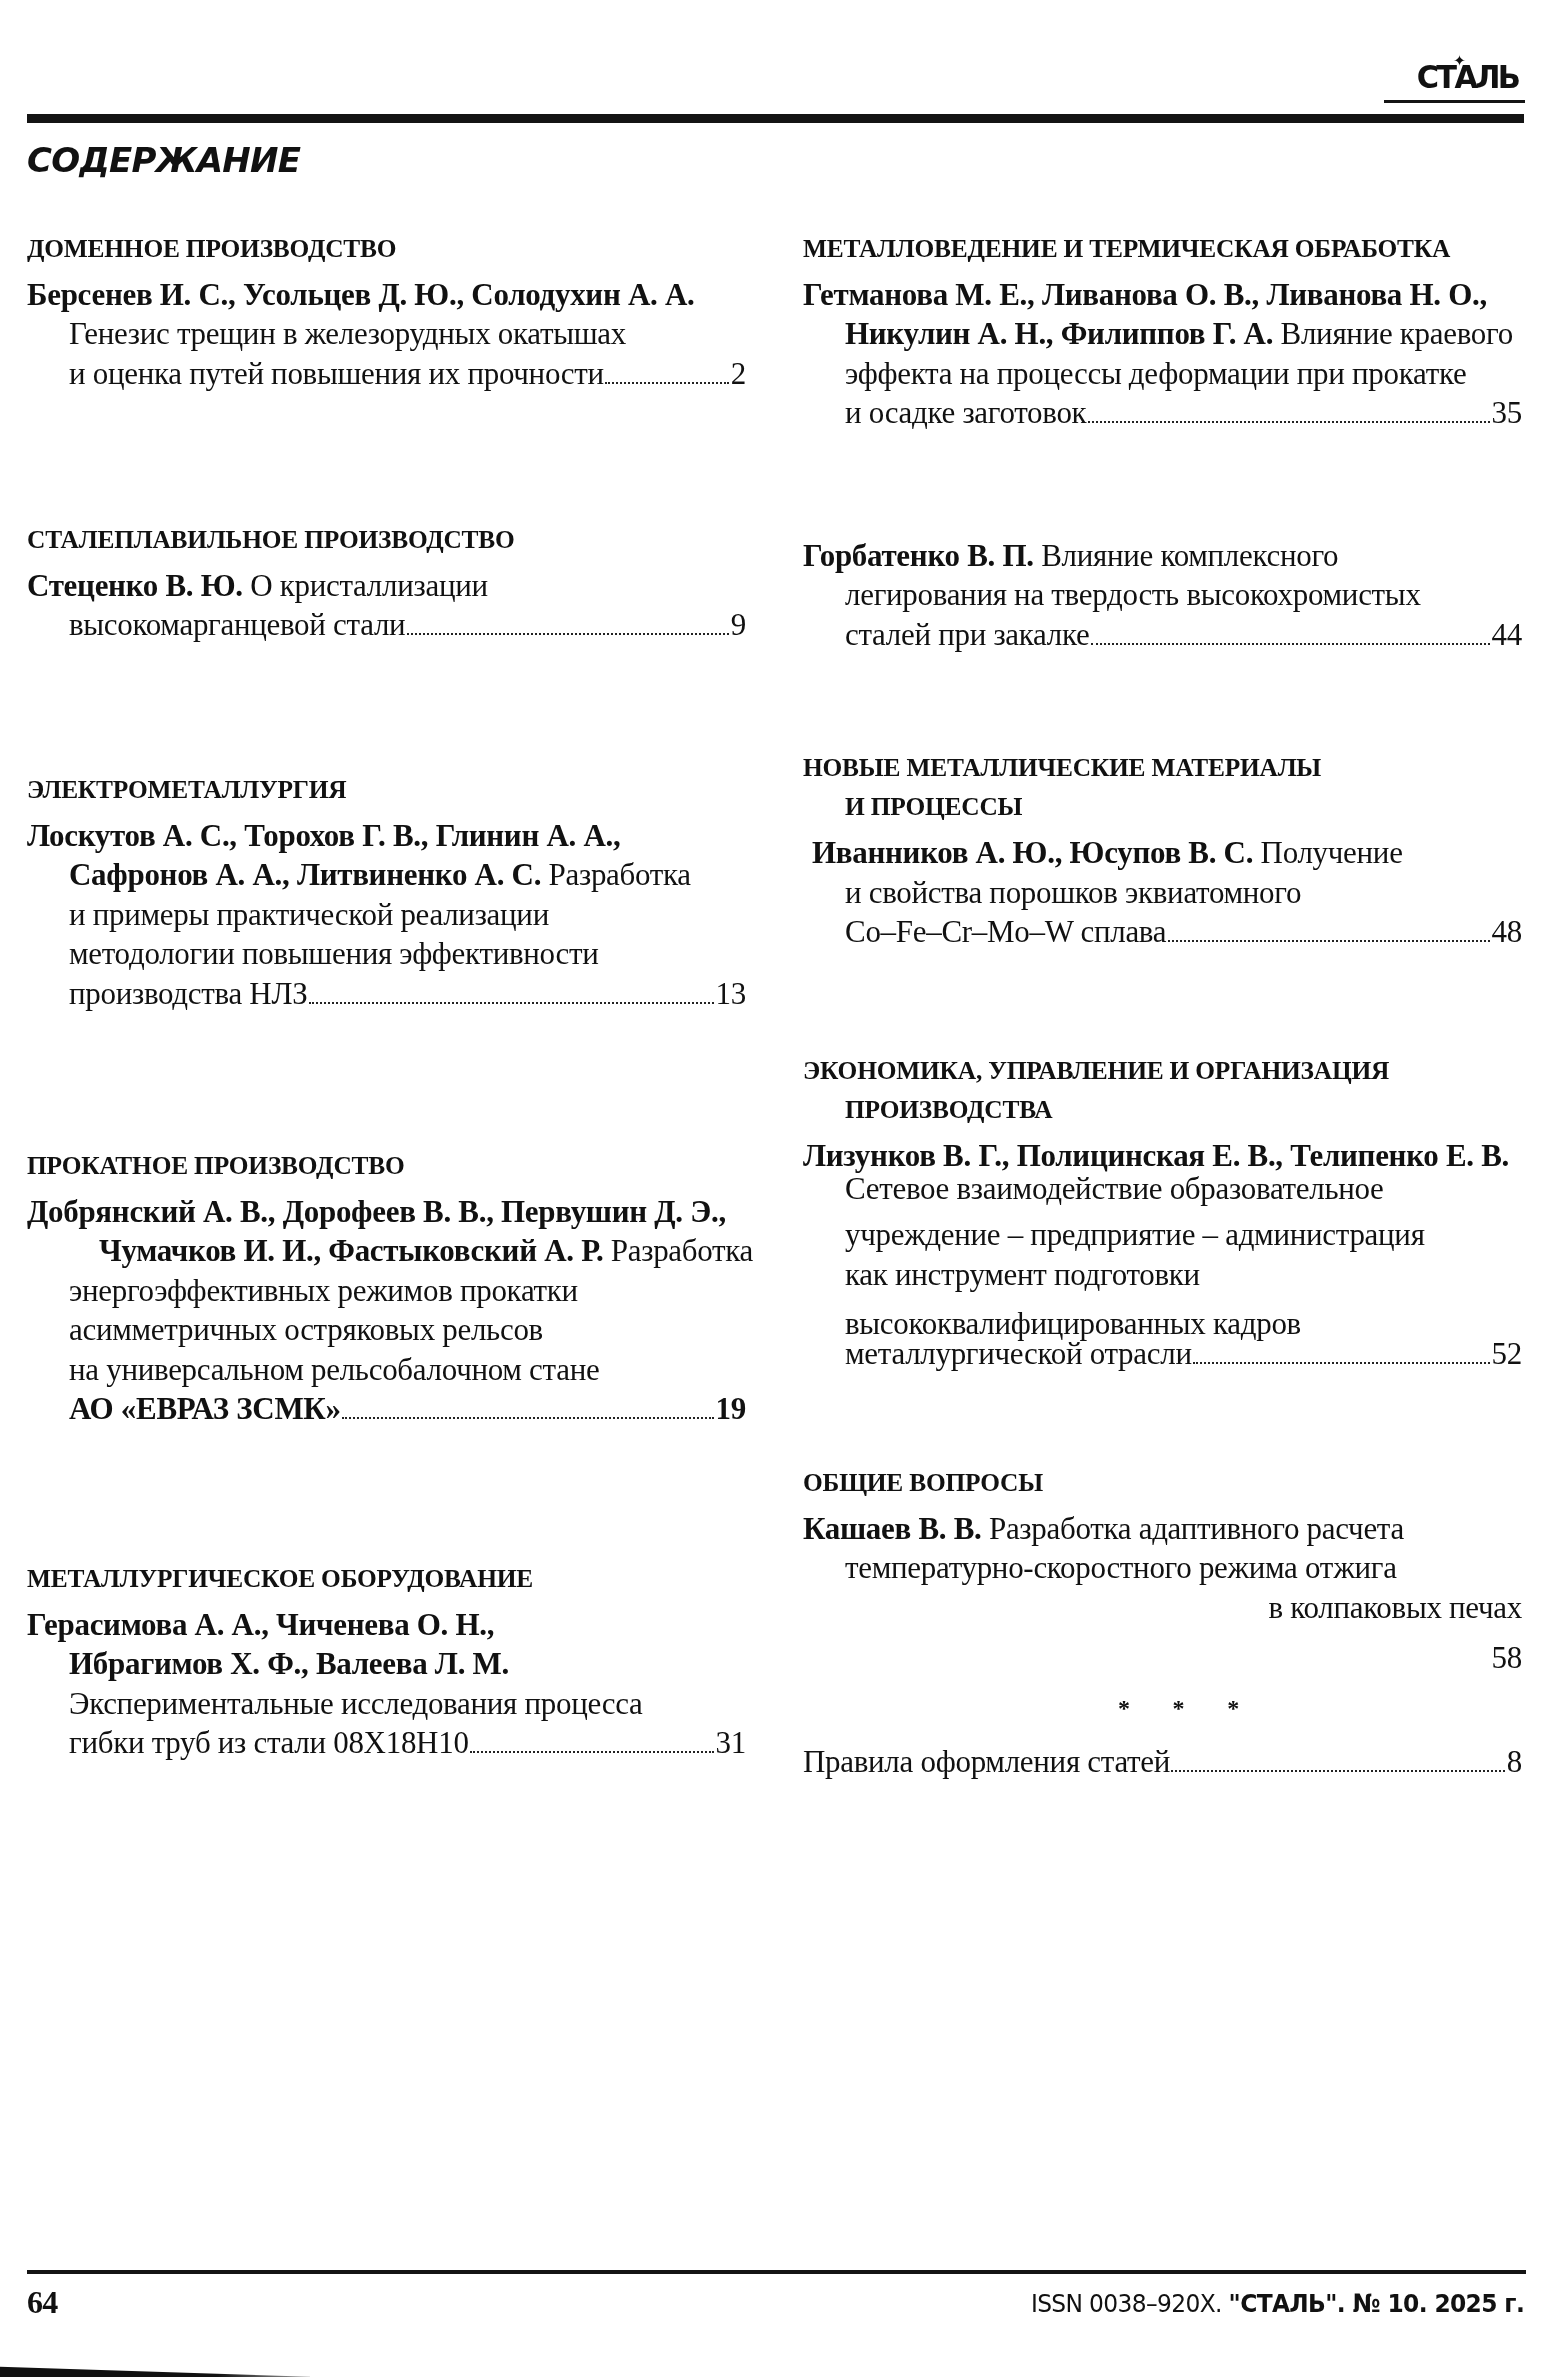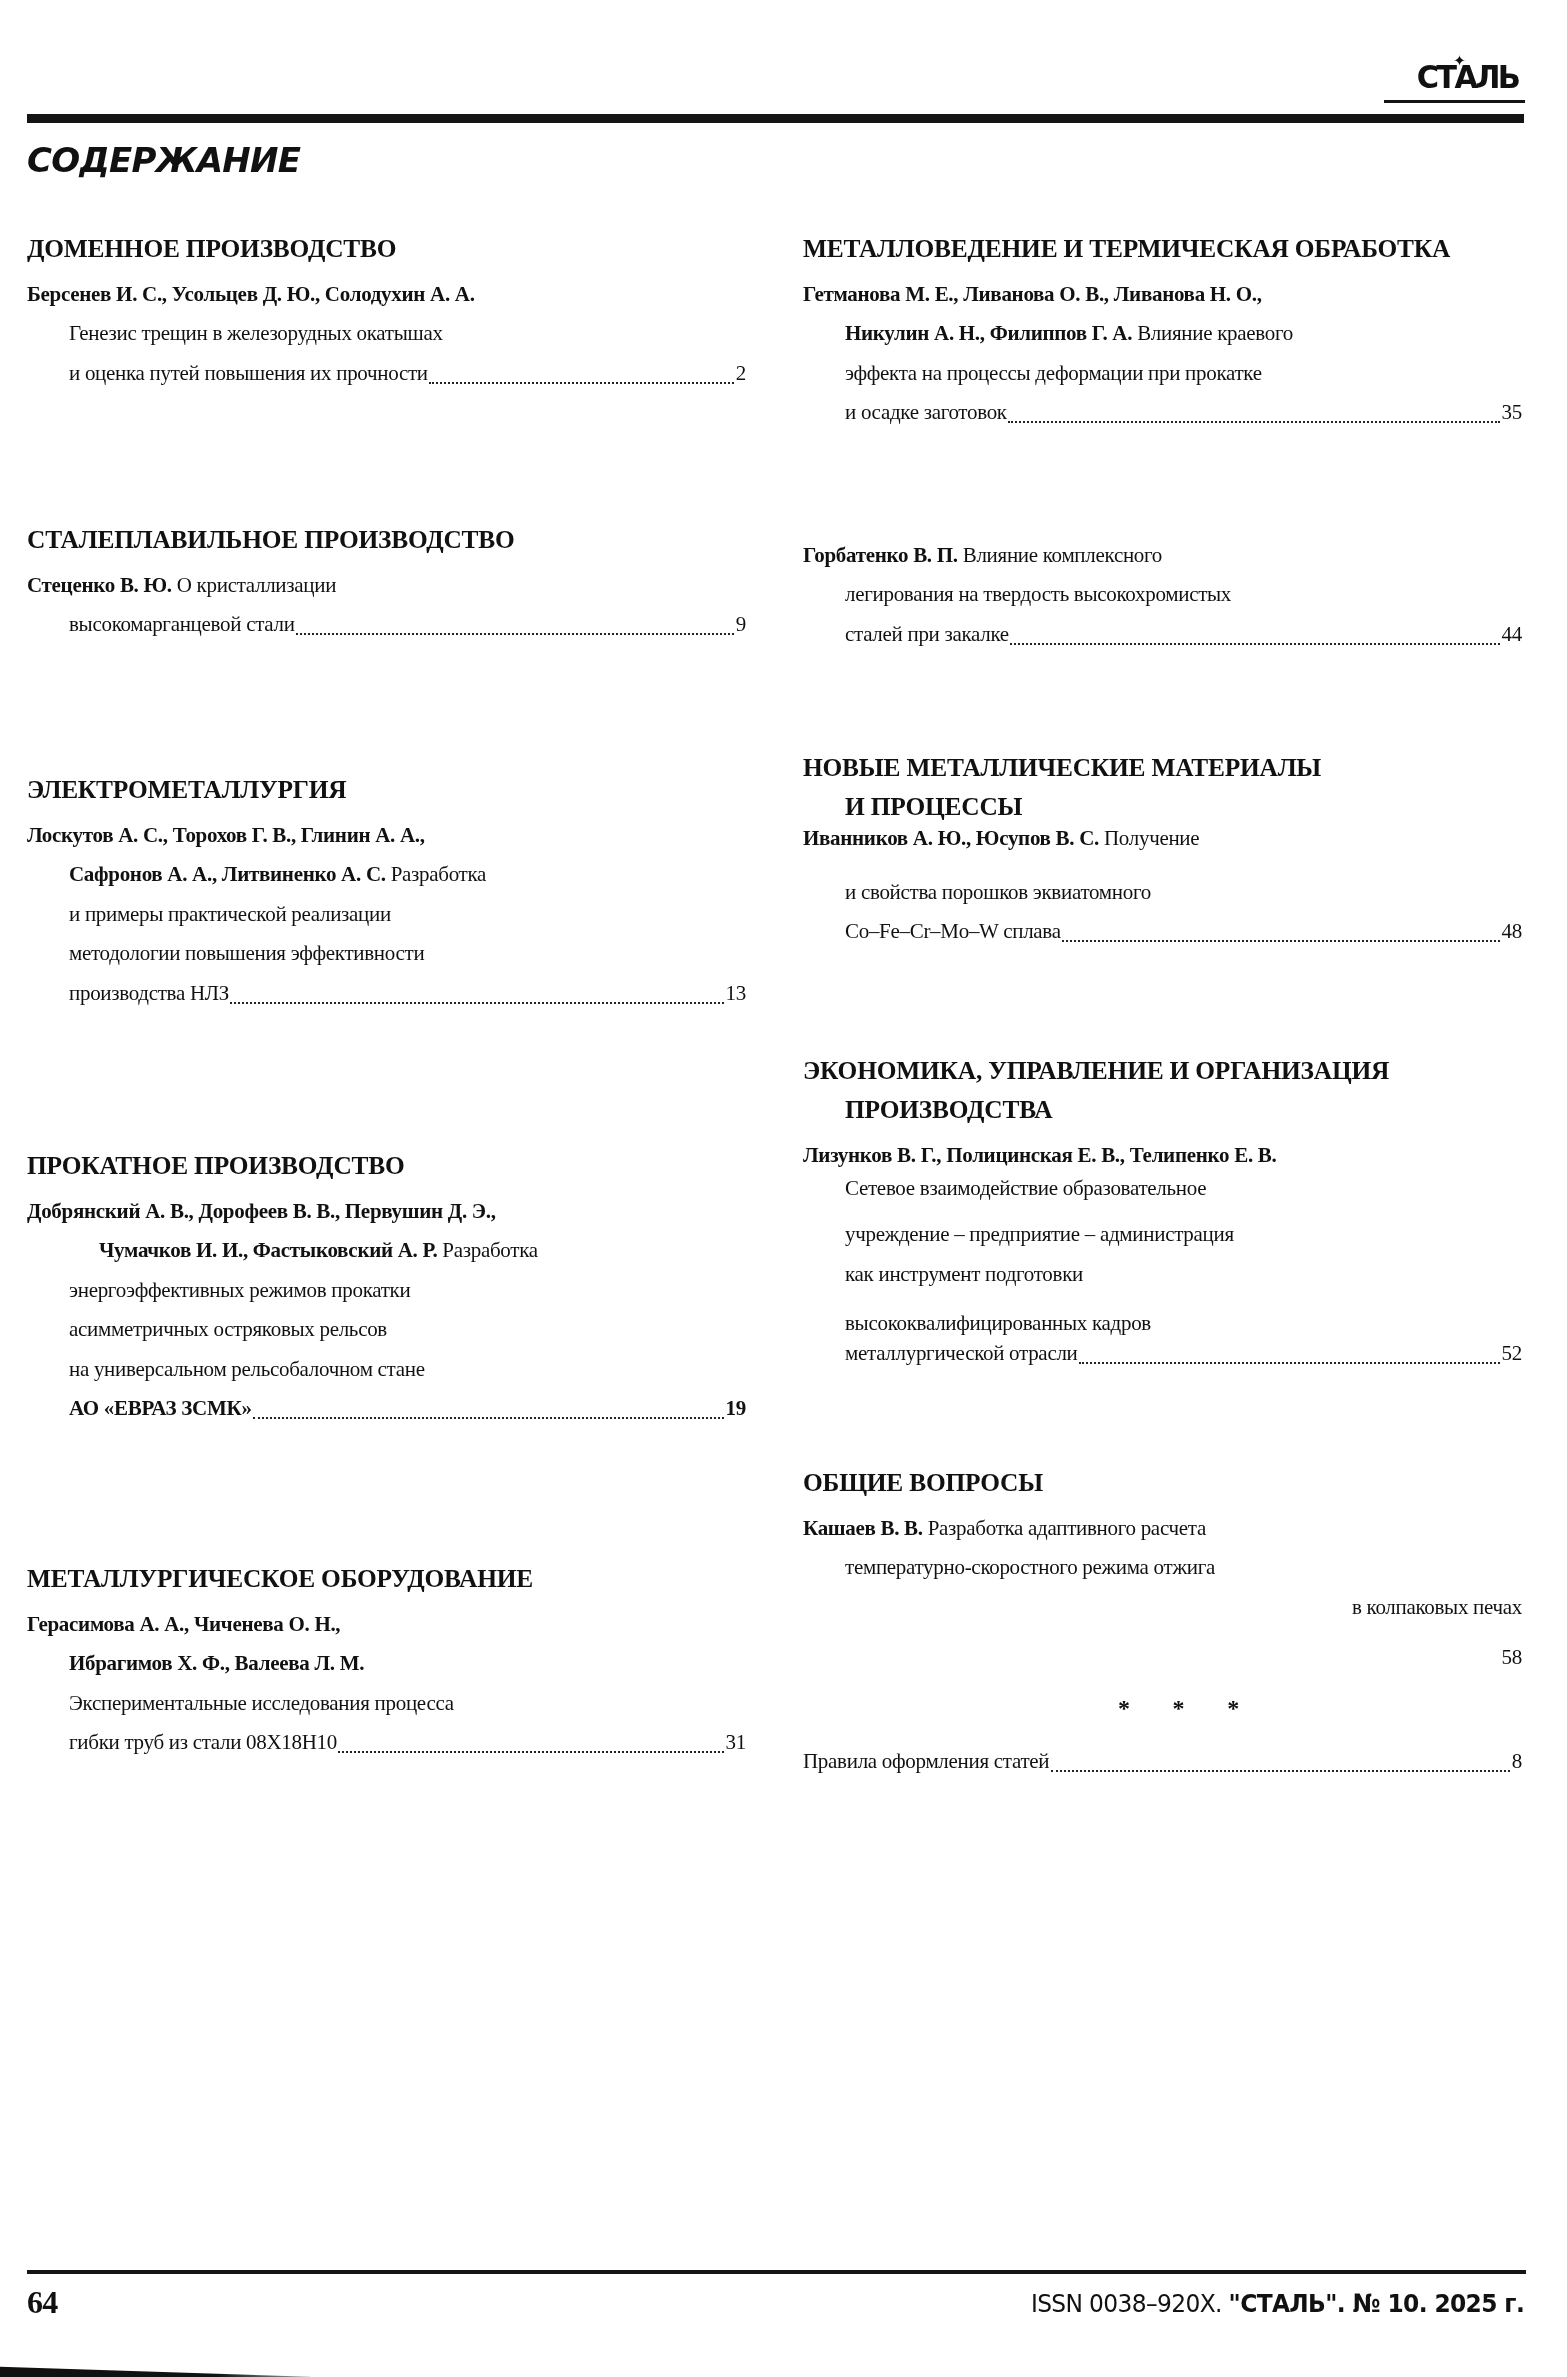--- a/index.html
+++ b/index.html
@@ -37,21 +37,21 @@
 
     .section { position: absolute; left: 0; width: 719px; }
     .sec-line {
       position: absolute; left: 0; white-space: nowrap;
       font-weight: bold; font-size: 25.4px; line-height: 39px; height: 39px;
       letter-spacing: -0.2px;
     }
     .sec-line.indent { left: 42px; }
     .t-line {
       position: absolute; left: 0; white-space: nowrap;
-      font-size: 21px; line-height: 39px; height: 39px; letter-spacing: -0.3px;
+      font-size: 31px; line-height: 39px; height: 39px; letter-spacing: -0.3px;
     }
     .t-line.indent { left: 42px; }
     .t-line b { font-weight: bold; }
     .t-line.last { right: 0; display: flex; align-items: flex-end; }
     .t-line.last .txt { flex: 0 0 auto; }
     .t-line.last .dots {
       flex: 1 1 auto; overflow: hidden; margin: 0 1.4px;
       border-bottom: 2.1px dotted #222; height: 0; align-self: flex-end; margin-bottom: 9.2px;
     }
     .t-line.last .pg { flex: 0 0 auto; }
@@ -180,21 +180,21 @@
           <span class="txt"><span>сталей при закалке</span></span>
           <span class="dots"></span>
           <span class="pg">44</span>
         </div>
       </div>
     </div>
     <div class="section" style="top: 748px;">
       <div class="sec-line" style="top: 0px;">НОВЫЕ МЕТАЛЛИЧЕСКИЕ МАТЕРИАЛЫ</div>
       <div class="sec-line indent" style="top: 39px;">И ПРОЦЕССЫ</div>
       <div>
-        <div class="t-line" style="top: 71px;"><span class="txt"><b>Иванников А. Ю., Юсупов В. С.</b><span> Получение</span></span></div>
+        <div class="t-line" style="top: 85px; margin-left: 9px;"><span class="txt"><b>Иванников А. Ю., Юсупов В. С.</b><span> Получение</span></span></div>
         <div class="t-line indent" style="top: 125px;"><span class="txt"><span>и свойства порошков эквиатомного</span></span></div>
         <div class="t-line indent last" style="top: 164px;">
           <span class="txt"><span>Co–Fe–Cr–Mo–W сплава</span></span>
           <span class="dots"></span>
           <span class="pg">48</span>
         </div>
       </div>
     </div>
     <div class="section" style="top: 1051px;">
       <div class="sec-line" style="top: 0px;">ЭКОНОМИКА, УПРАВЛЕНИЕ И ОРГАНИЗАЦИЯ</div>

